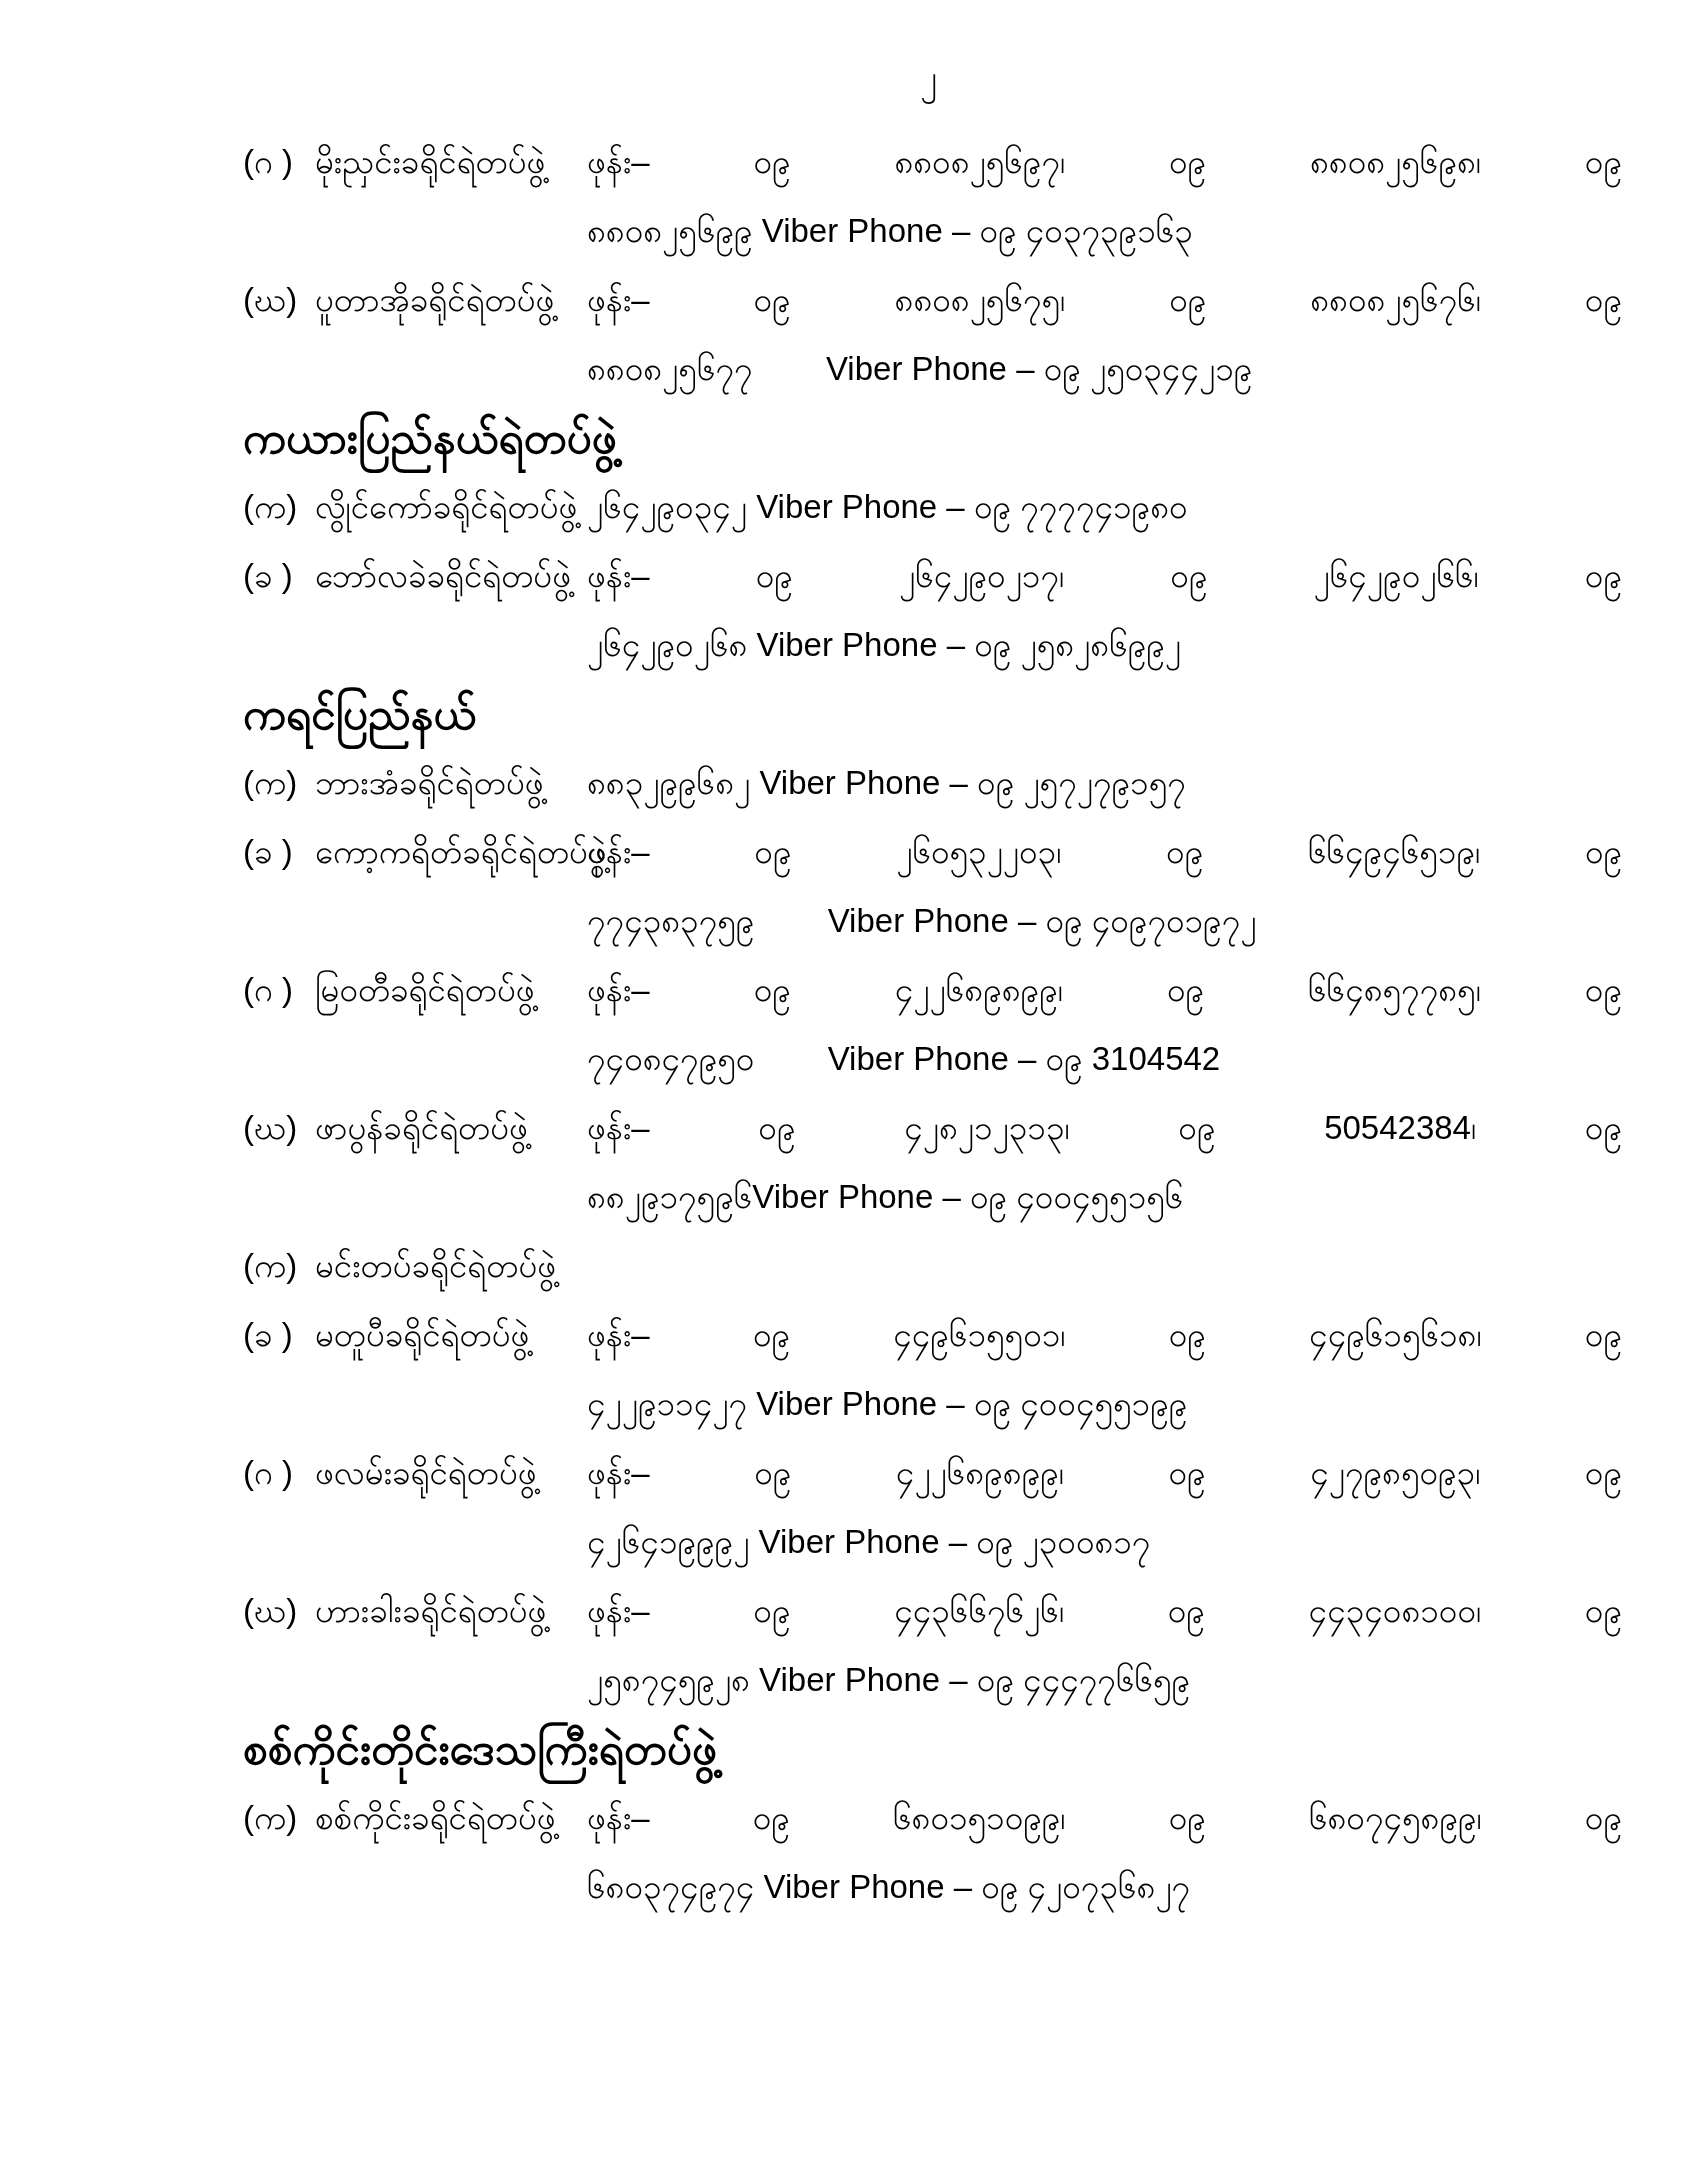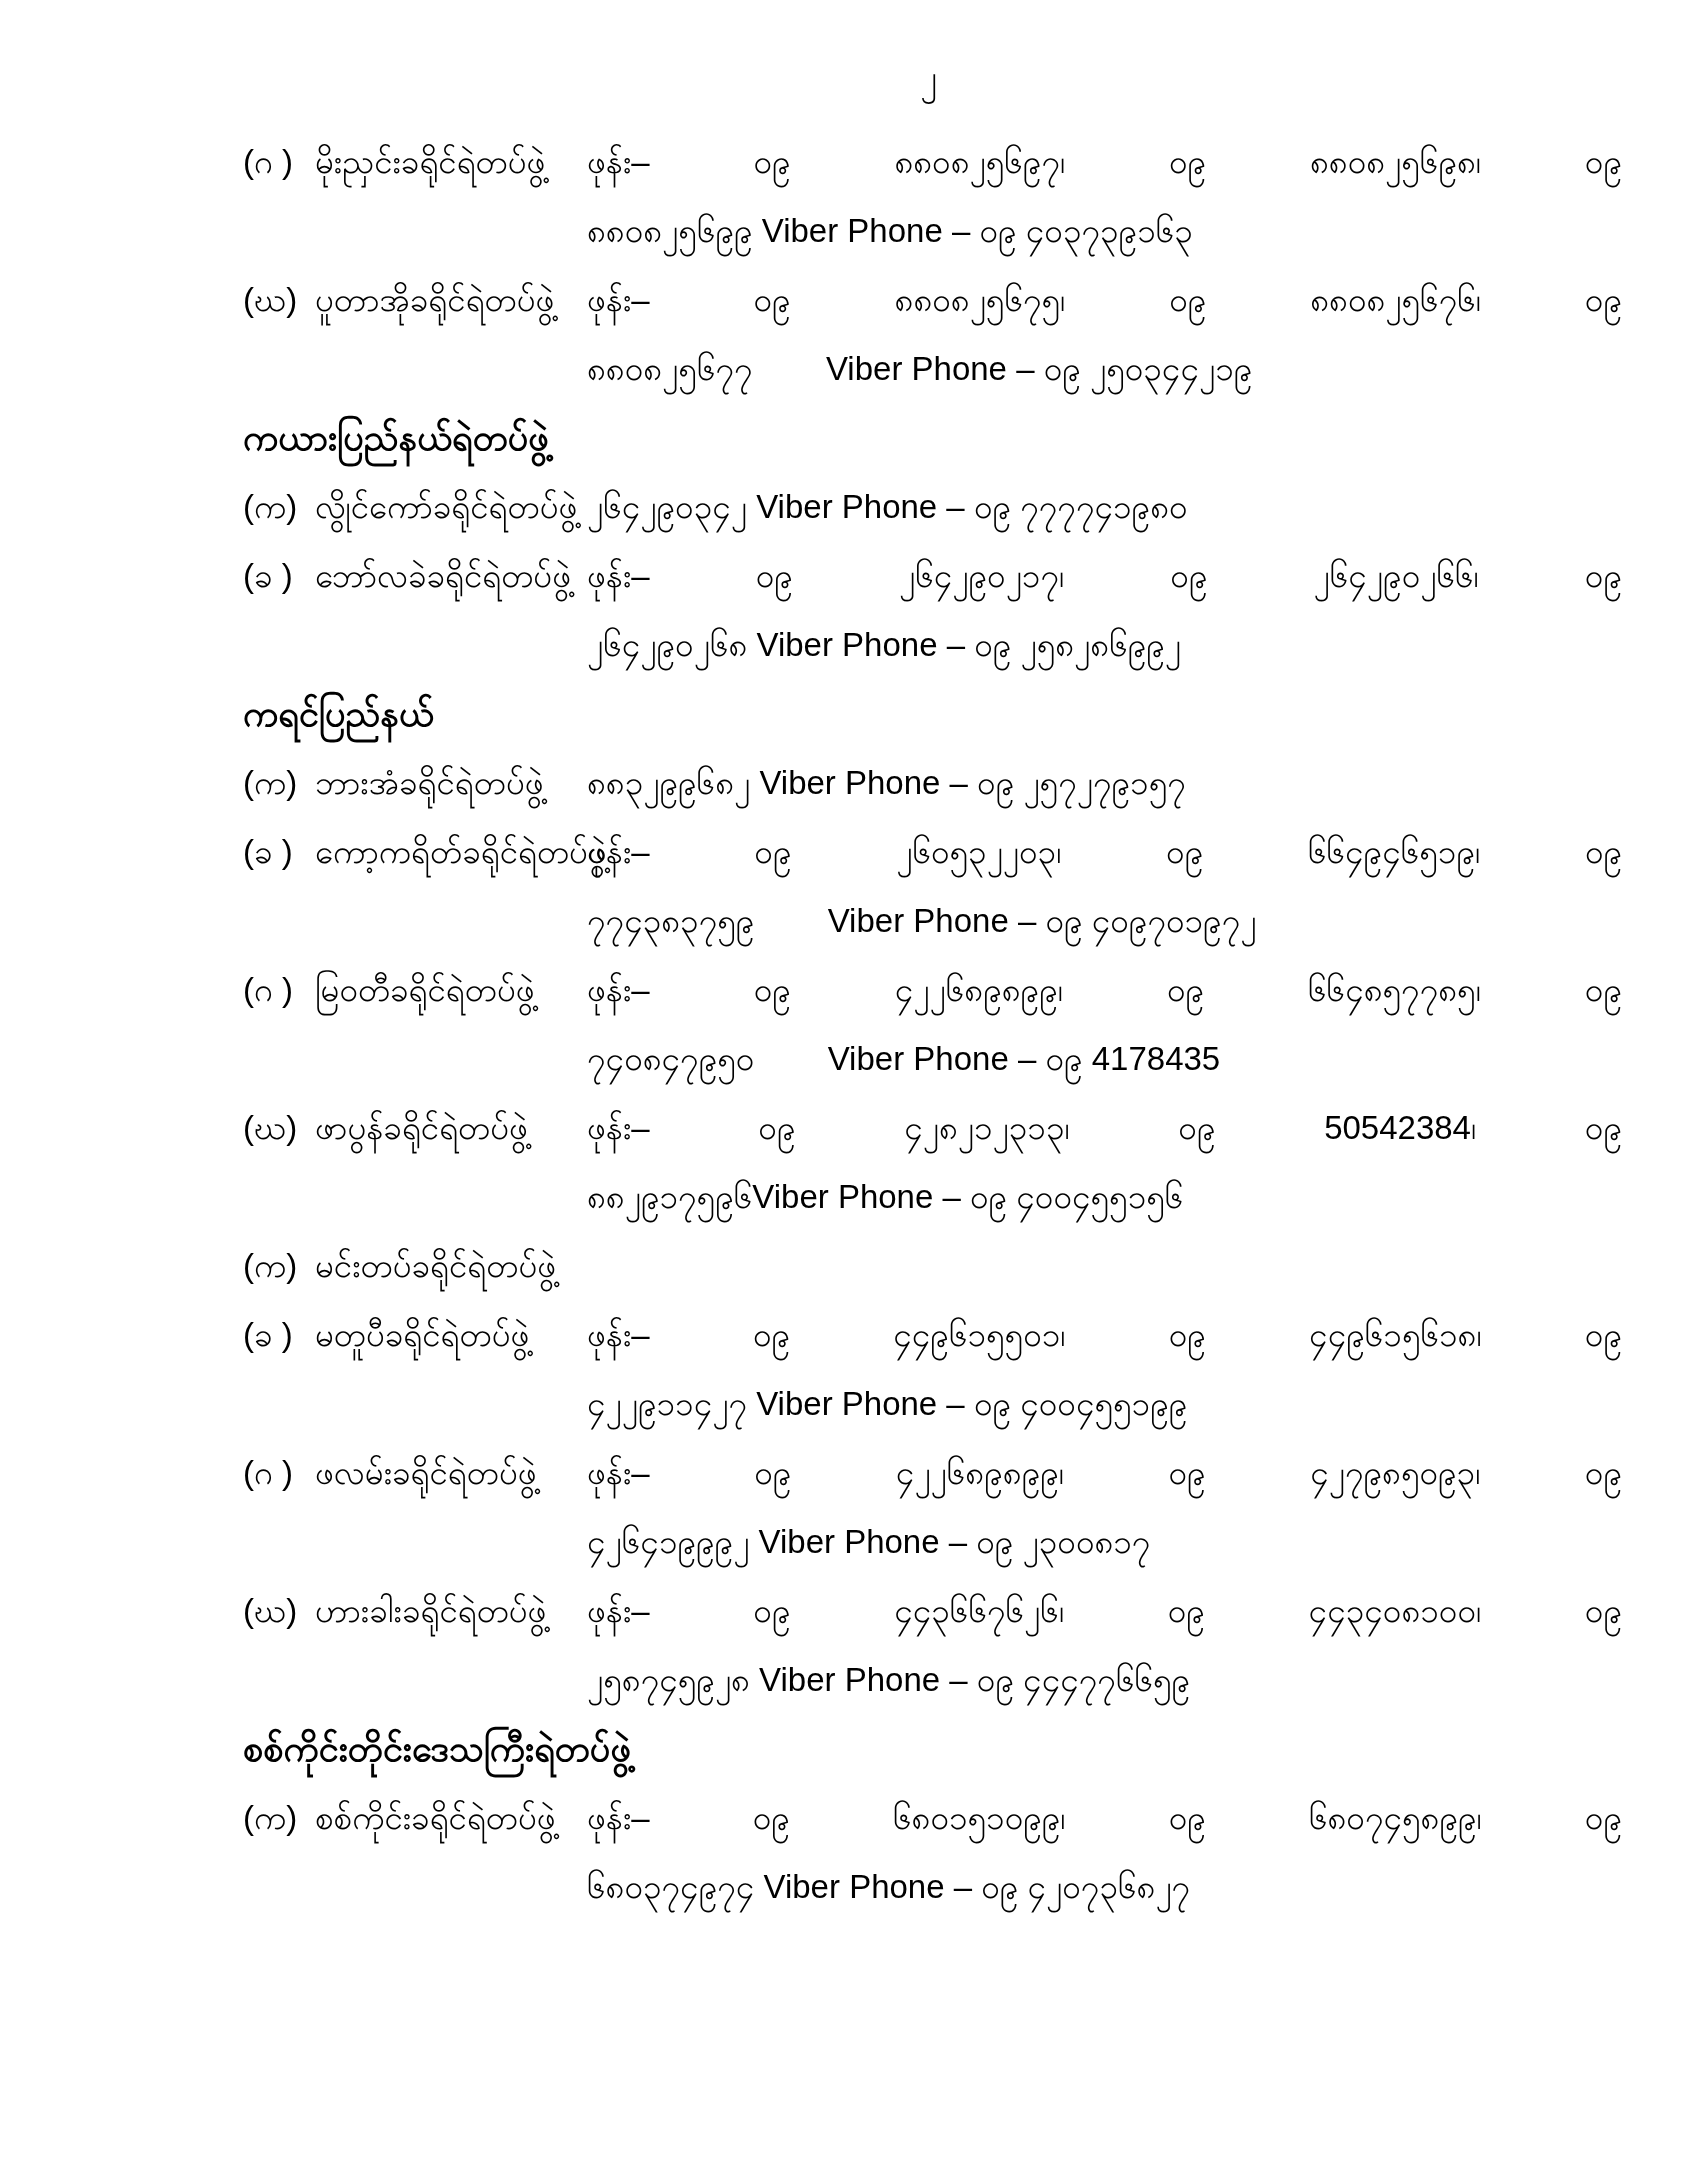--- a/index.html
+++ b/index.html
@@ -48,21 +48,21 @@
   .line2 {
     line-height: 69px;
     height: 69px;
     text-align: left;
     white-space: pre-wrap;
   }
   .row.header {
     font-weight: bold;
     line-height: 69px;
     height: 69px;
-    font-size: 36px;
+    font-size: 44px;
     white-space: nowrap;
   }
 </style>
 </head>
 <body>
 
 <main class="page">
   <div class="page-number">၂</div>
   <div id="content-list">
   <div class="row entry">
@@ -119,21 +119,21 @@
       <div class="line1">ဖုန်း– ၀၉ ၂၆၀၅၃၂၂၀၃၊ ၀၉ ၆၆၄၉၄၆၅၁၉၊ ၀၉</div>
       <div class="line2">၇၇၄၃၈၃၇၅၉        Viber Phone – ၀၉ ၄၀၉၇၀၁၉၇၂</div>
     </div>
   </div>
 
   <div class="row entry">
     <div class="col-label">(ဂ )</div>
     <div class="col-name">မြဝတီခရိုင်ရဲတပ်ဖွဲ့</div>
     <div class="col-phone">
       <div class="line1">ဖုန်း– ၀၉ ၄၂၂၆၈၉၈၉၉၊ ၀၉ ၆၆၄၈၅၇၇၈၅၊ ၀၉</div>
-      <div class="line2">၇၄၀၈၄၇၉၅၀        Viber Phone – ၀၉ 4178435</div>
+      <div class="line2">၇၄၀၈၄၇၉၅၀        Viber Phone – ၀၉ 3104542</div>
     </div>
   </div>
 
   <div class="row entry">
     <div class="col-label">(ဃ)</div>
     <div class="col-name">ဖာပွန်ခရိုင်ရဲတပ်ဖွဲ့</div>
     <div class="col-phone">
       <div class="line1">ဖုန်း– ၀၉ ၄၂၈၂၁၂၃၁၃၊ ၀၉ 50542384၊ ၀၉</div>
       <div class="line2">၈၈၂၉၁၇၅၉၆Viber Phone – ၀၉ ၄၀၀၄၅၅၁၅၆</div>
     </div>

